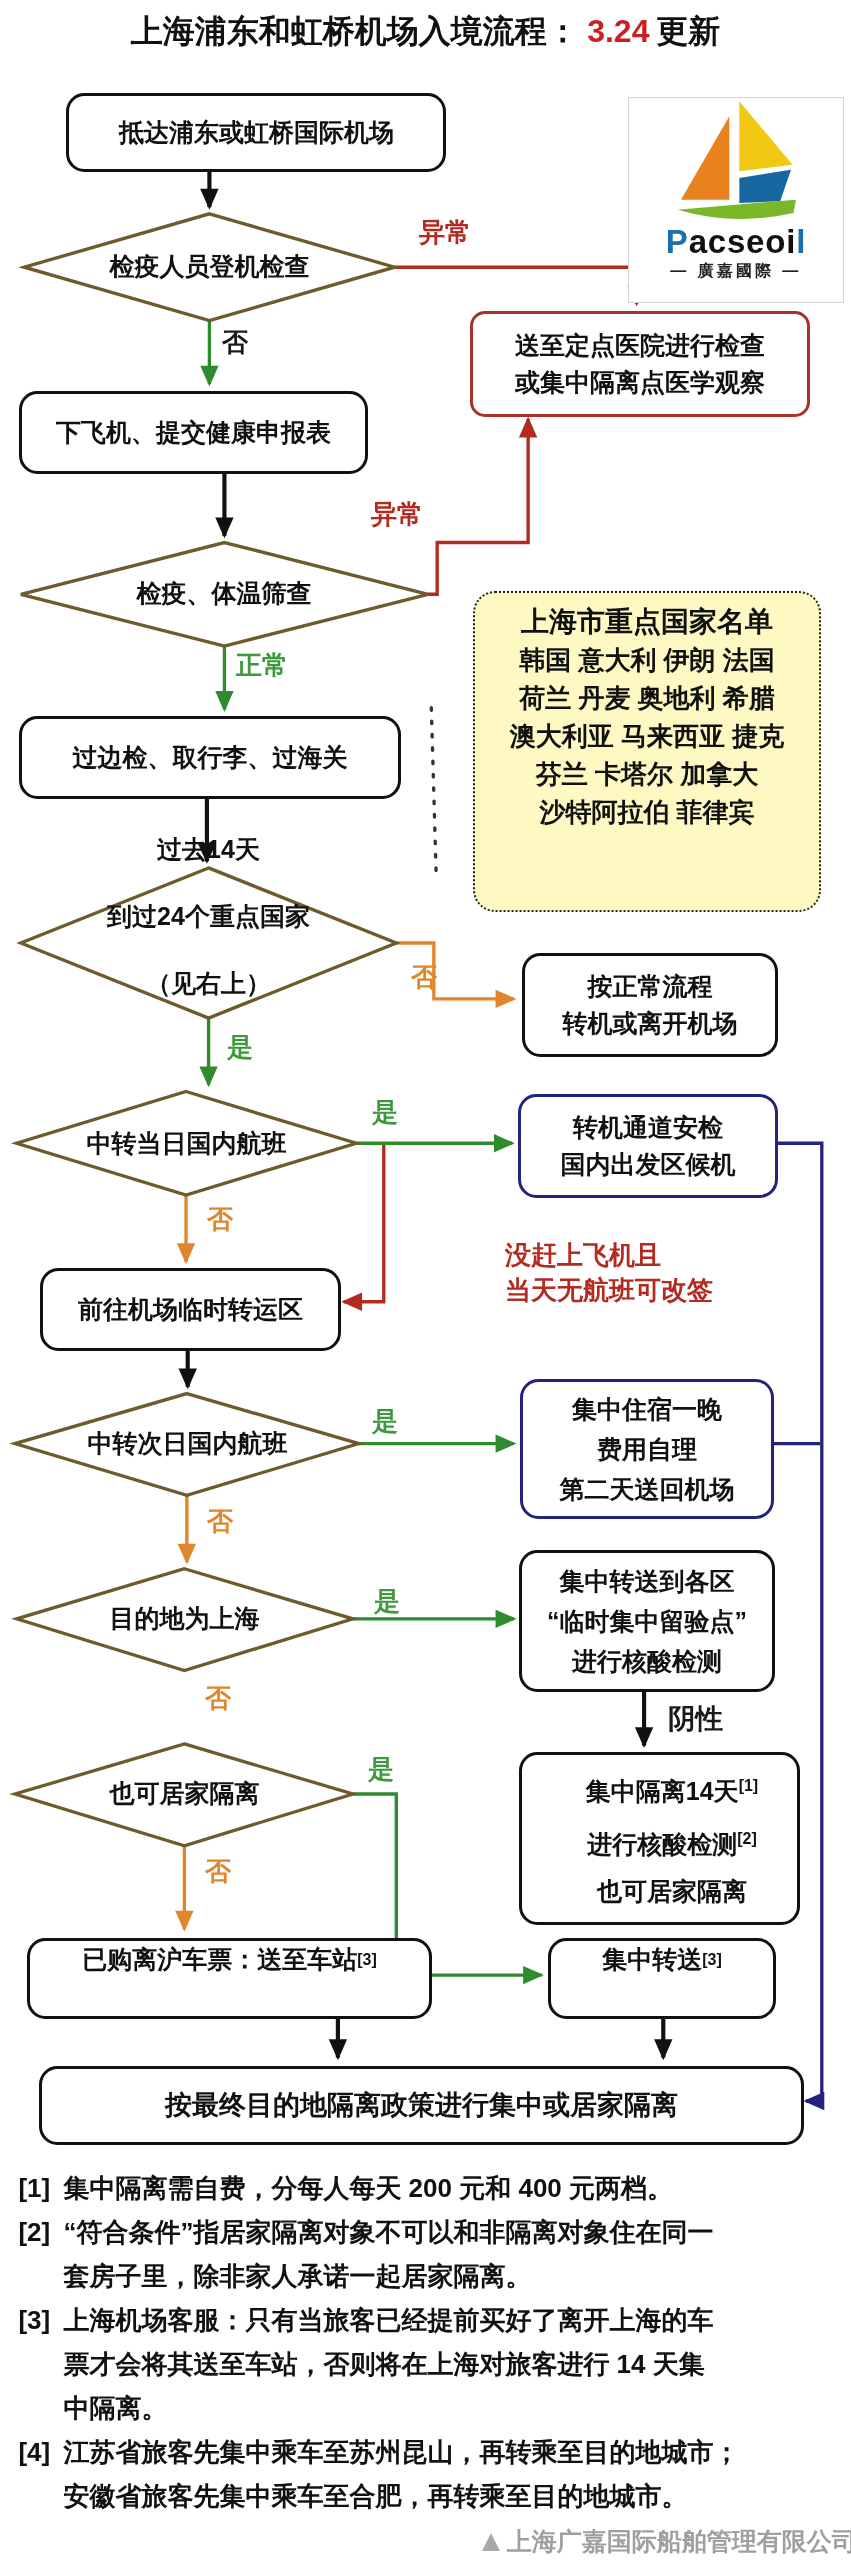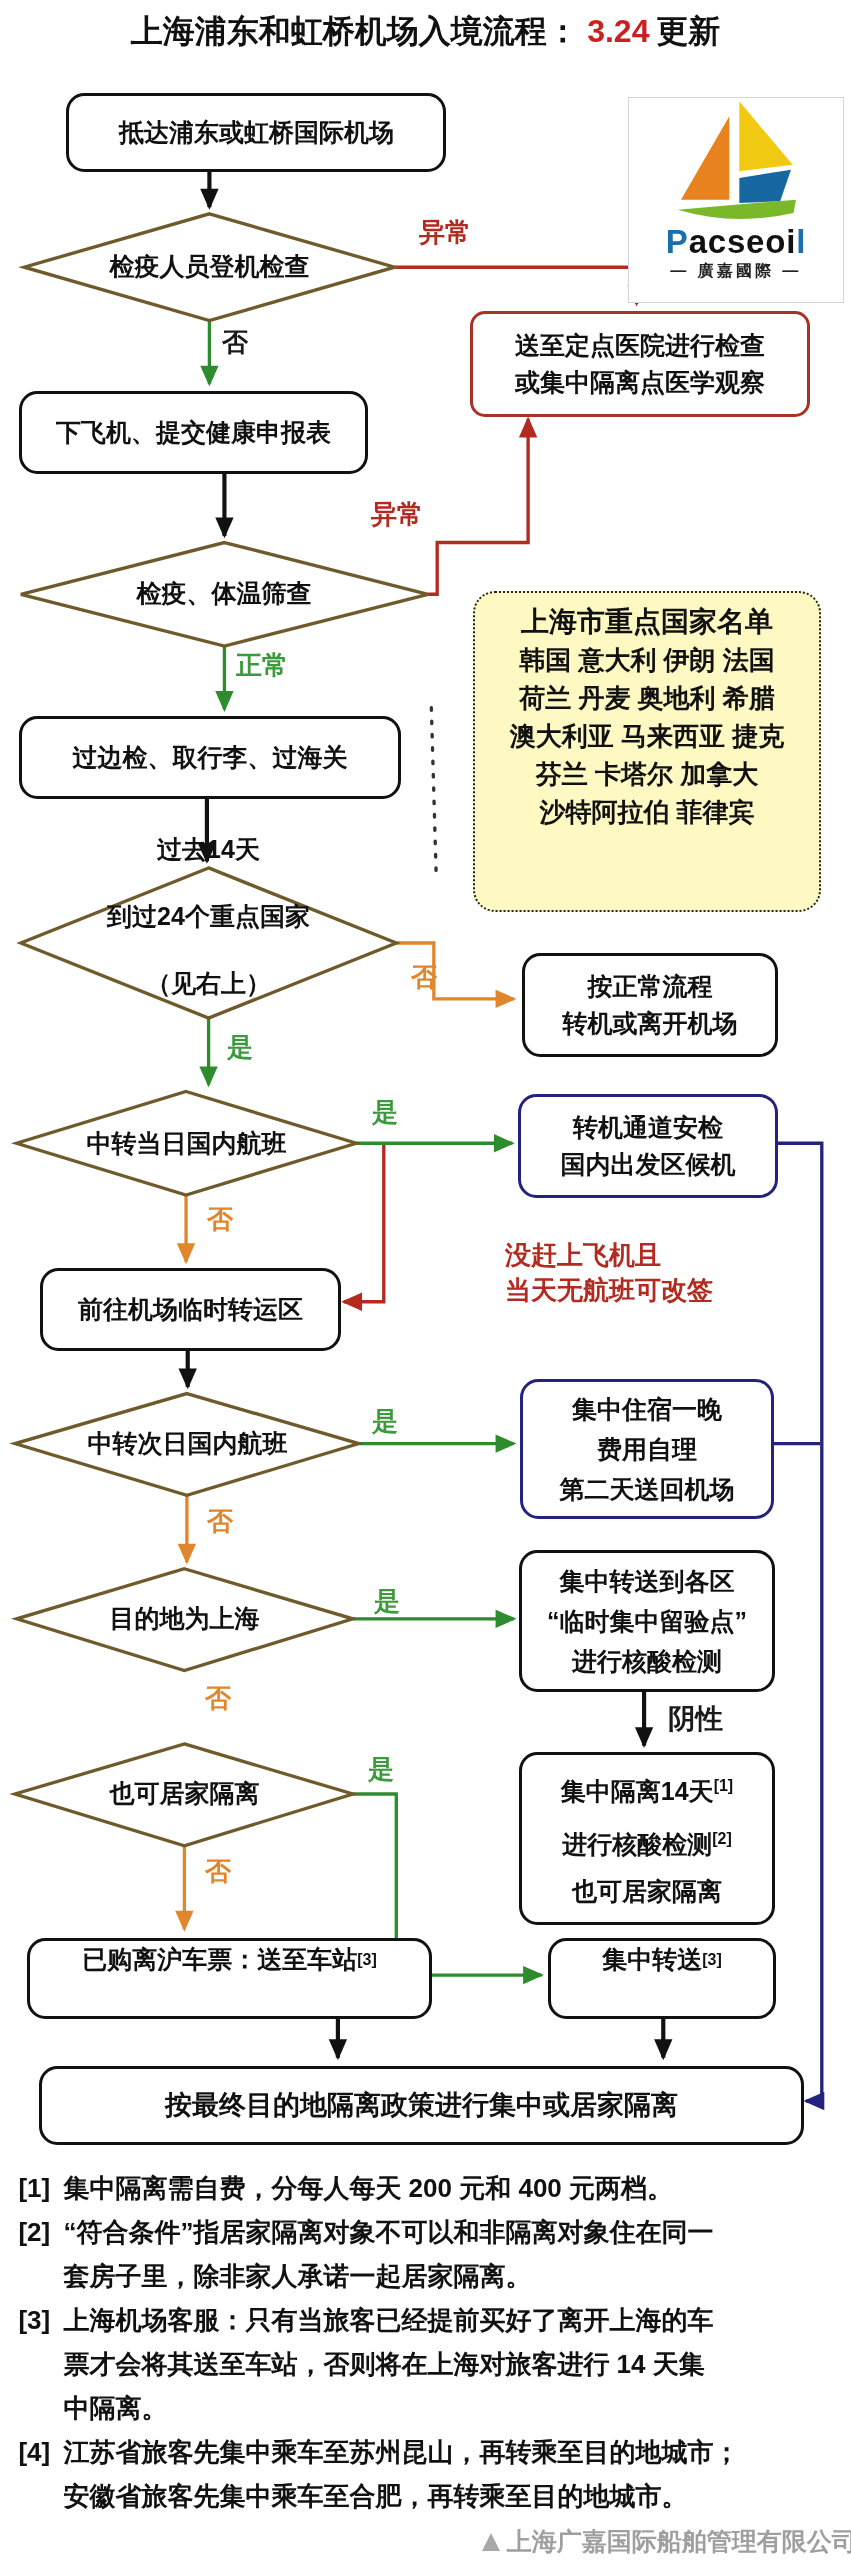--- a/index.html
+++ b/index.html
@@ -157,21 +157,21 @@
   <div>费用自理</div>
   <div>第二天送回机场</div>
 </div>
 
 <div class="box" style="left:519px;top:1550px;width:250px;height:136px;line-height:40px;">
   <div>集中转送到各区</div>
   <div>“临时集中留验点”</div>
   <div>进行核酸检测</div>
 </div>
 
-<div class="box" style="left:519px;top:1752px;width:250px;height:167px;line-height:47px;">
+<div class="box" style="left:519px;top:1752px;width:250px;height:167px;line-height:47px;padding-left:25px;">
   <div><span>集中隔离14天</span><sup>[1]</sup></div>
   <div><span>进行核酸检测</span><sup>[2]</sup></div>
   <div>也可居家隔离</div>
 </div>
 
 <div class="box row" style="left:27px;top:1938px;width:399px;height:75px;">
   <span>已购离沪车票：送至车站</span>
     <sup>[3]</sup>
 </div>
 

